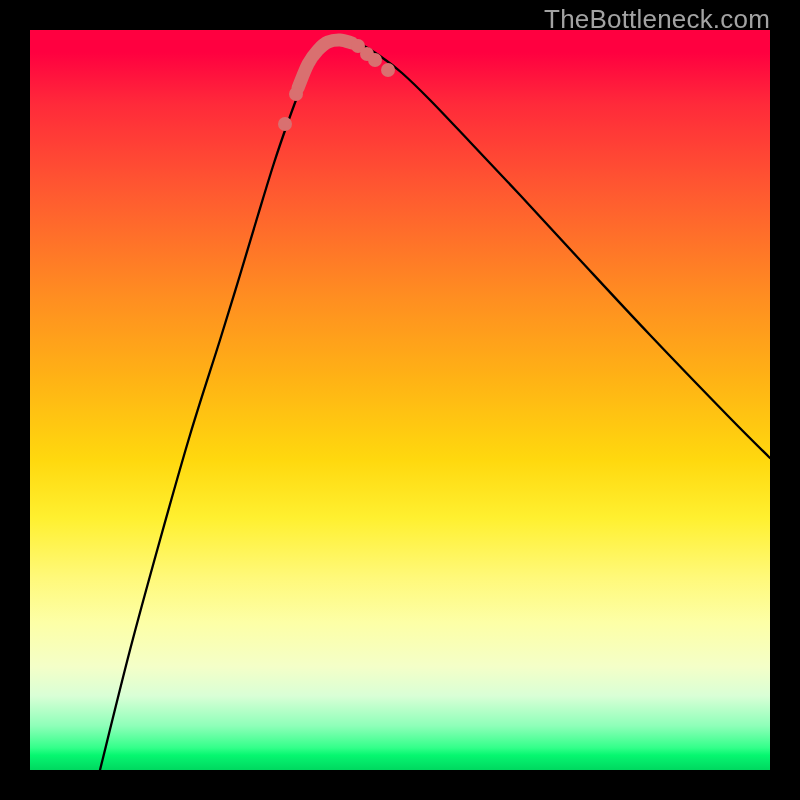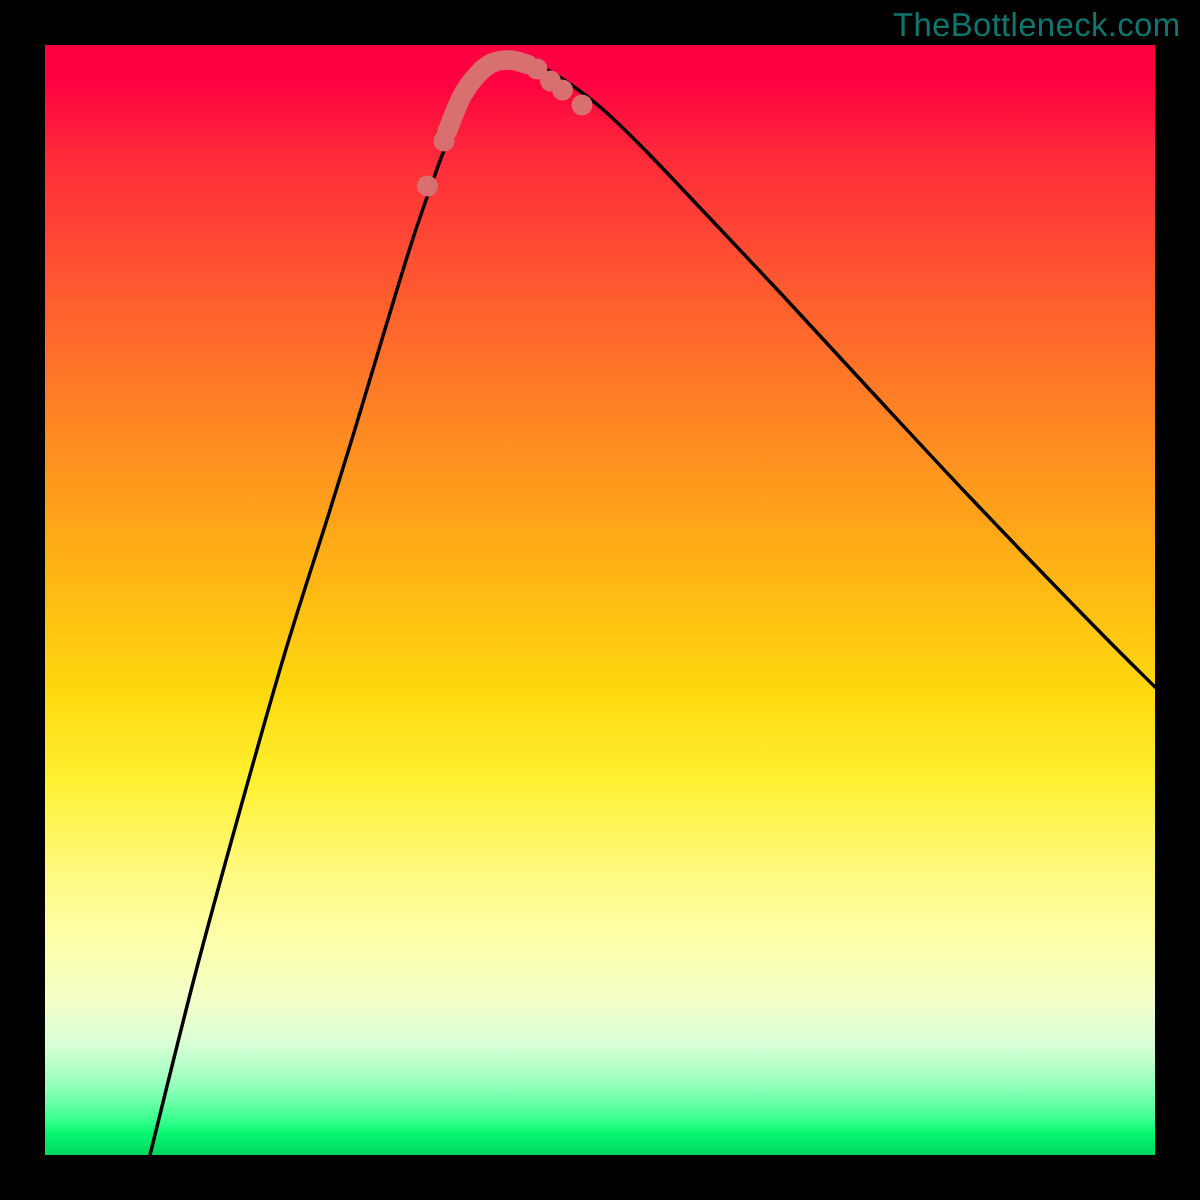--- a/index.html
+++ b/index.html
@@ -13,23 +13,23 @@
   }
   .frame {
     position: relative;
     width: 800px;
     height: 800px;
     background: #000;
   }
   .watermark {
     position: absolute;
     top: 4px;
-    right: 13px;
-    color: #0f766e;
-    font-size: 22px;
+    right: 30px;
+    color: #a3a3a3;
+    font-size: 26px;
     font-weight: 400;
     letter-spacing: 0.2px;
     z-index: 10;
     user-select: none;
   }
   .plot-area {
     position: absolute;
     left: 30px;
     top: 30px;
     width: 740px;

